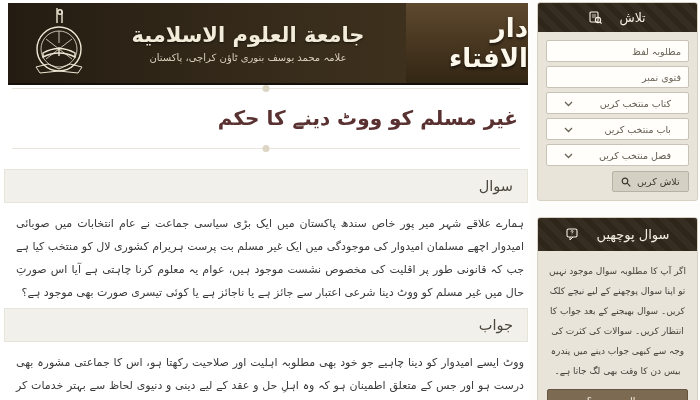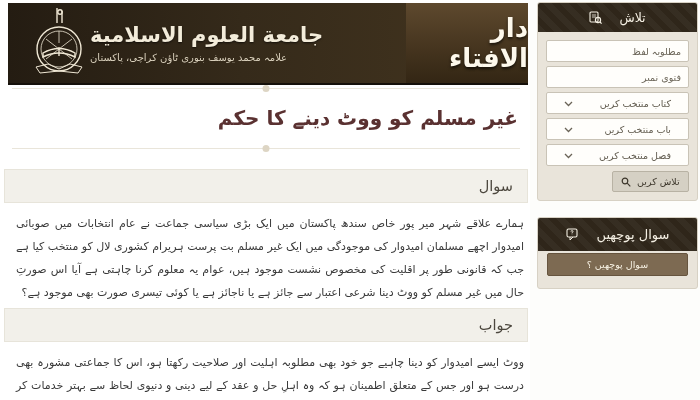--- a/index.html
+++ b/index.html
@@ -8,21 +8,21 @@
   .page { position:relative; width:700px; height:400px; background:#fdfdfb; }
 
   
   .main-col { position:absolute; left:0; top:0; width:530px; height:400px; background:#fff; }
 
   .banner { margin:3px 2px 0 8px; height:82px; display:flex; align-items:stretch;
     background:linear-gradient(90deg,#241c12 0%, #352a1a 45%, #453télé 100%);
     background:linear-gradient(90deg,#241c12 0%, #352a1a 45%, #44351f 100%);
     border-bottom:2px solid #15100a; }
   .banner-logo-wrap { display:flex; align-items:center; padding-left:18px; }
-  .banner-center { flex:1; display:flex; flex-direction:column; align-items:flex-start; justify-content:center; }
+  .banner-center { flex:1; display:flex; flex-direction:column; align-items:center; justify-content:center; }
   .org-name { color:#f3ecda; font-size:21px; font-weight:bold; letter-spacing:1px;
     text-shadow:0 1px 2px rgba(0,0,0,.6); }
   .org-subtitle { color:#d8cfbb; font-size:10px; margin-top:5px; letter-spacing:.5px; }
   .banner-right { width:122px; display:flex; align-items:center; justify-content:center;
     background:linear-gradient(180deg,#5e492e 0%, #46351f 55%, #332614 100%); }
   .site-title { color:#fdf8ec; font-size:26px; font-weight:bold;
     text-shadow:0 2px 3px rgba(0,0,0,.65); direction:rtl; }
 
   .ornament-divider { position:relative; height:1px; background:#e9e5da; margin:3px 10px 0 12px; }
   .ornament-divider .dot { position:absolute; left:50%; top:-3px; width:7px; height:7px;
@@ -189,17 +189,18 @@
         <span>سوال پوچھیں</span>
         <span>
           <svg width="14" height="13" viewBox="0 0 14 13" fill="none" stroke="#f5f0e4" stroke-width="1.1">
             <rect x="1" y="1" width="10" height="8" rx="1.5"></rect>
             <path d="M4 9 L4 12 L7 9" stroke-width="1"></path>
             <path d="M5 3.6 Q5 2.6 6 2.6 Q7 2.6 7 3.5 Q7 4.3 6 4.6 L6 5.4" stroke-width="0.9"></path>
             <circle cx="6" cy="6.8" r="0.4" fill="#f5f0e4" stroke="none"></circle>
           </svg>
         </span>
       </div>
+      <div class="ask-desc">اگر آپ کا مطلوبہ سوال موجود نہیں تو اپنا سوال پوچھنے کے لیے نیچے کلک کریں۔ سوال بھیجنے کے بعد جواب کا انتظار کریں۔ سوالات کی کثرت کی وجہ سے کبھی جواب دینے میں پندرہ بیس دن کا وقت بھی لگ جاتا ہے۔</div>
       <button class="ask-btn">سوال پوچھیں ؟</button>
     </div>
 
   </div>
 </div>
 
 </body></html>

